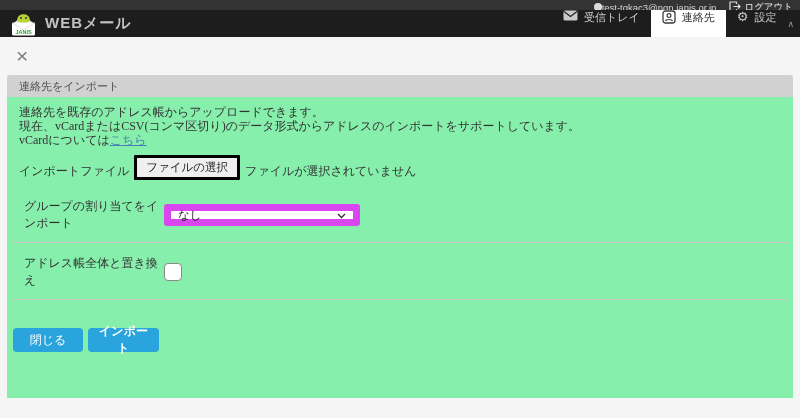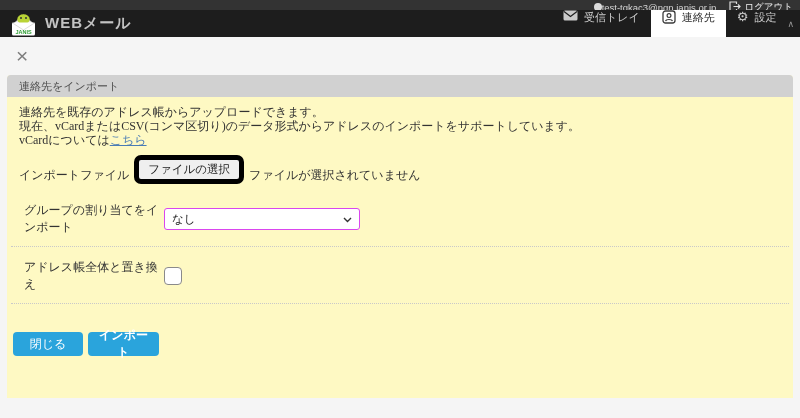--- a/index.html
+++ b/index.html
@@ -38,44 +38,44 @@
   .gear-glyph { font-size:13px; color:#c9c9c9; line-height:1; }
   .caret { display:flex; align-items:center; color:#979797; font-size:9px; padding-right:6px; }
 
   
   .close-x {
     position:absolute; top:46px; left:16px; font-size:21px; line-height:20px;
     color:#7d7d7d; cursor:pointer; font-weight:400;
   }
   .panel {
     position:absolute; left:7px; top:75px; width:786px; height:323px;
-    background:#fef9c3; border-radius:4px 4px 0 0;
+    background:#86efac; border-radius:4px 4px 0 0;
   }
   .panel-title {
     height:22px; background:#d1d1d1; border-radius:4px 4px 0 0;
     display:flex; align-items:center; padding:0 12px;
     font-size:11px; color:#4f4f4f;
   }
   .panel-body { font-size:12px; color:#333; }
 
   .intro { margin:8px 0 0 0; padding-left:12px; line-height:14px;font-family:Liberation Serif, serif; }
   .vcard-link { color:#4a7cb5; text-decoration:underline; cursor:pointer; }
 
   .file-row { margin-top:8px; padding-left:12px; display:flex; align-items:flex-end; gap:5px; }
   .file-btn {
-    border:5px solid #000000; background:#efefef; border-radius:7px;
+    border:3px solid #000000; background:#efefef; border-radius:1px;
     padding:2px 9px; font-size:11.5px; color:#222; cursor:pointer; white-space:nowrap;
   }
   .file-status { color:#333; }
 
   .form-row { margin-top:18px; padding-left:17px; display:flex; align-items:center; }
   .form-row.replace { margin-top:12px; }
   .form-label { width:140px; flex-shrink:0; }
   .select-box {
-    width:196px; height:22px; border:1px solid #d946ef; border-radius:3px;
+    width:196px; height:22px; border:7px solid #d946ef; border-radius:3px;
     background:#fff; display:flex; align-items:center; justify-content:space-between;
     padding:0 7px; font-size:11.5px; color:#222; cursor:pointer;
   }
   .checkbox {
     width:18px; height:18px; border:1.5px solid #8a8a8a; border-radius:4px;
     background:#fff; cursor:pointer;
   }
   .dotted { border:none; border-top:1px dotted #c9c9c9; margin:10px 4px 0 4px; }
 
   .btn-row { margin-top:28px; padding-left:6px; display:flex; gap:5px; }

